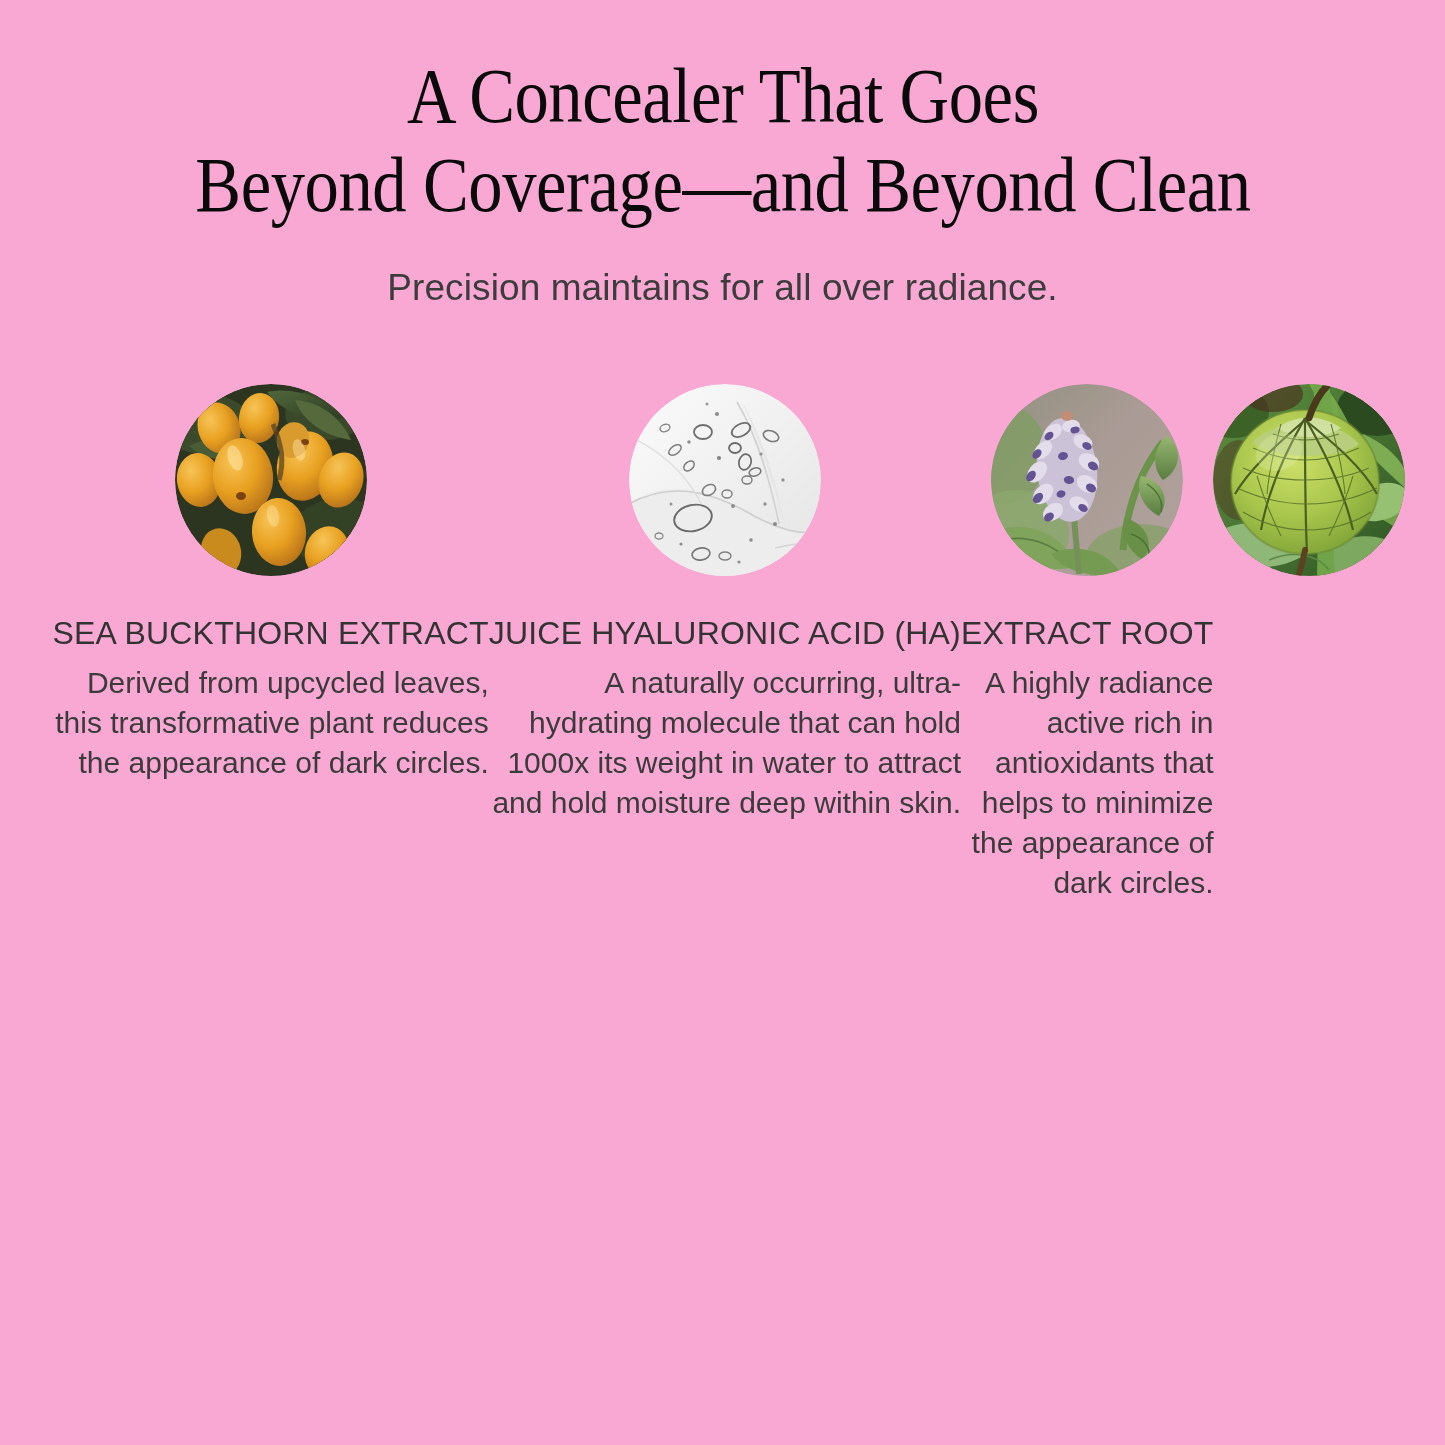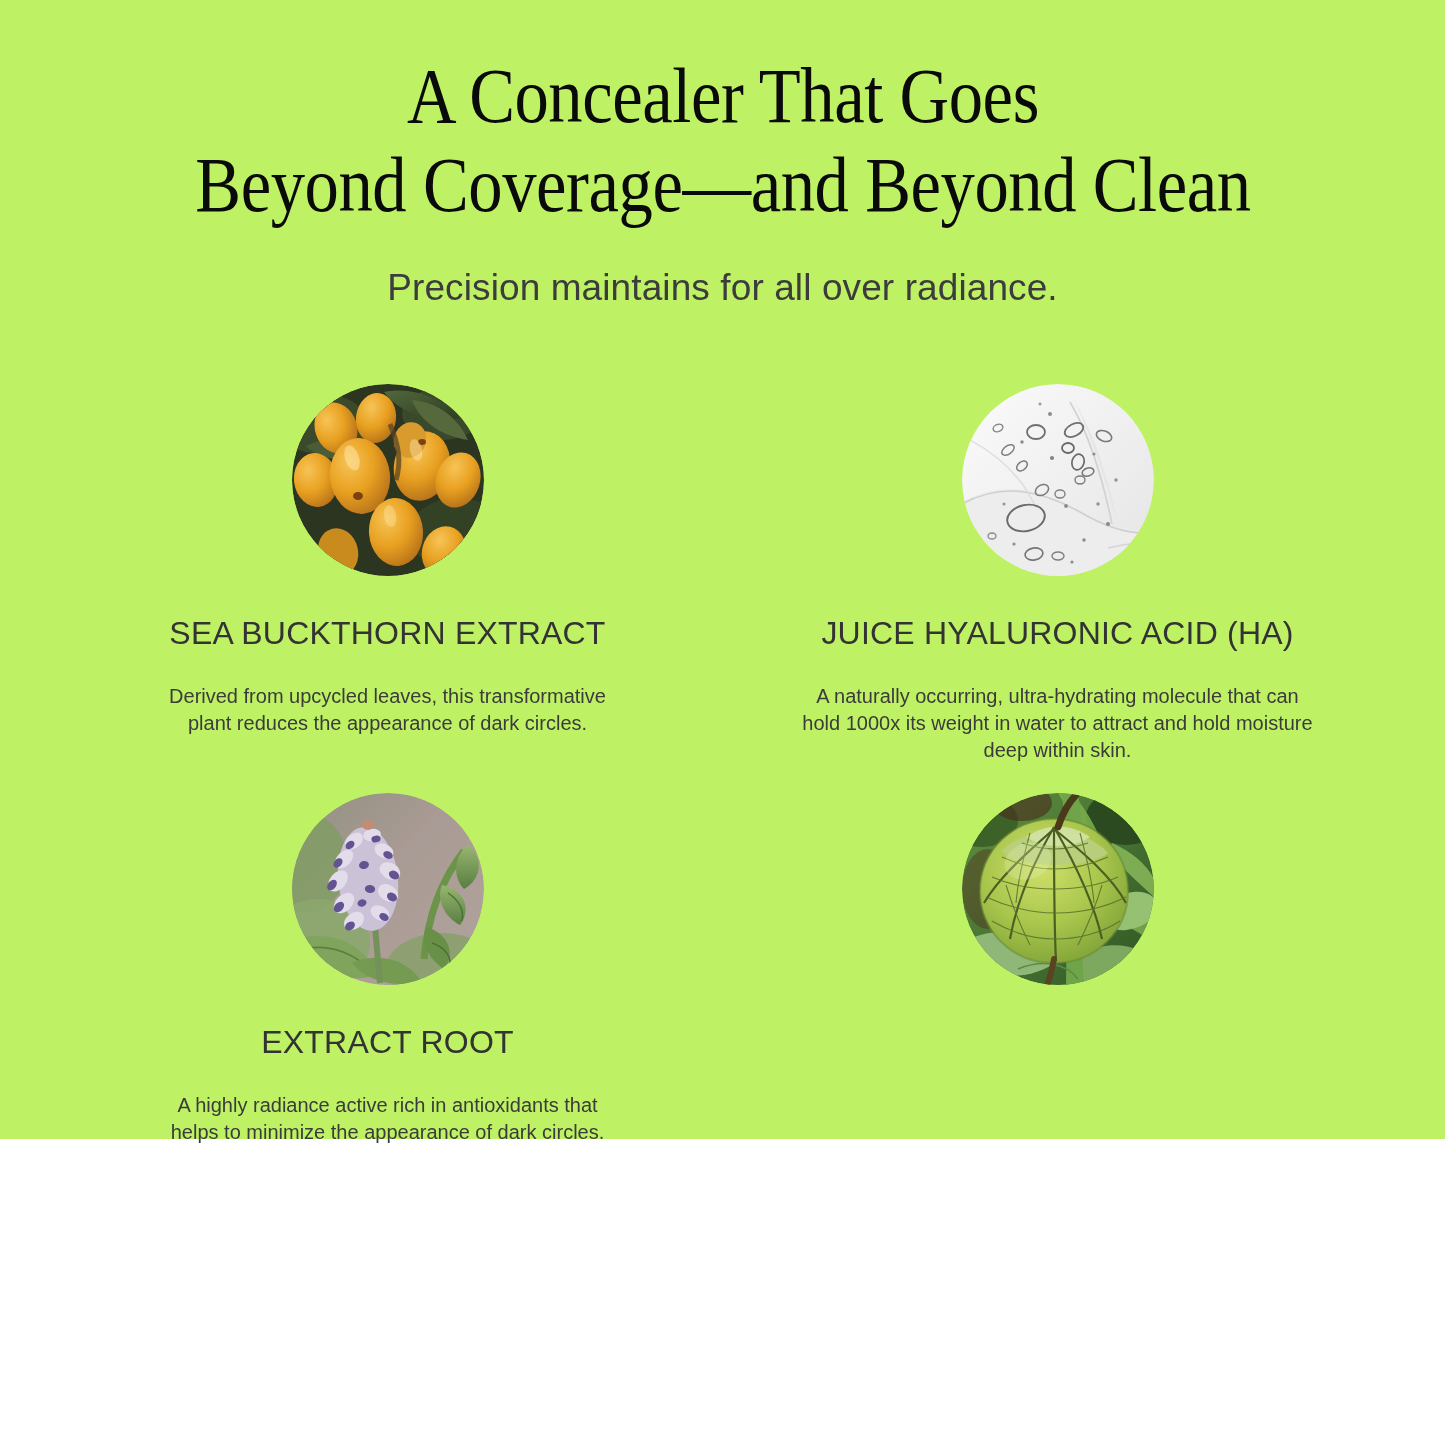--- a/index.html
+++ b/index.html
@@ -9,22 +9,22 @@
   body {
     width: 1445px;
     height: 1445px;
     background: #ffffff;
     font-family: "Liberation Sans", sans-serif;
     overflow: hidden;
   }
   .page {
     position: relative;
     width: 1445px;
-    height: 1139px;
-    background: #bef264;
+    height: 1445px;
+    background: #f9a8d4;
     box-sizing: border-box;
   }
 
   
   .header {
     padding-top: 52px;
     text-align: center;
   }
   .headline {
     font-family: "Liberation Serif", "DejaVu Serif", serif;
@@ -51,23 +51,23 @@
     color: #3c3c3c;
     letter-spacing: 0.1px;
   }
 
   
   .grid {
     position: relative;
     margin: 0 auto;
     width: 1340px;
     display: grid;
-    grid-template-columns: 1fr 1fr;
+    grid-template-columns: 1fr 1fr 1fr 1fr;
     grid-template-rows: auto auto;
-    row-gap: 30px;
+    row-gap: 84px;
     padding-top: 74px;
     box-sizing: border-box;
   }
   .cell {
     display: flex;
     flex-direction: column;
     align-items: center;
   }
   .cell-inner {
     width: 100%;
@@ -97,27 +97,27 @@
     font-family: "Liberation Sans", sans-serif;
     font-weight: 400;
     font-size: 32px;
     line-height: 1.1;
     color: #333333;
     text-align: center;
     letter-spacing: 0.2px;
     white-space: nowrap;
   }
   .ing-desc {
-    margin-top: 32px;
+    margin-top: 12px;
     font-family: "Liberation Sans", sans-serif;
     font-weight: 400;
-    font-size: 20px;
+    font-size: 30px;
     line-height: 1.33;
     color: #3b3b3b;
-    text-align: center;
+    text-align: right;
     max-width: 470px;
   }
   .cell.wide .ing-desc { max-width: 520px; }
 </style>
 </head>
 <body>
 
 <div class="page">
 
   <div class="header">

